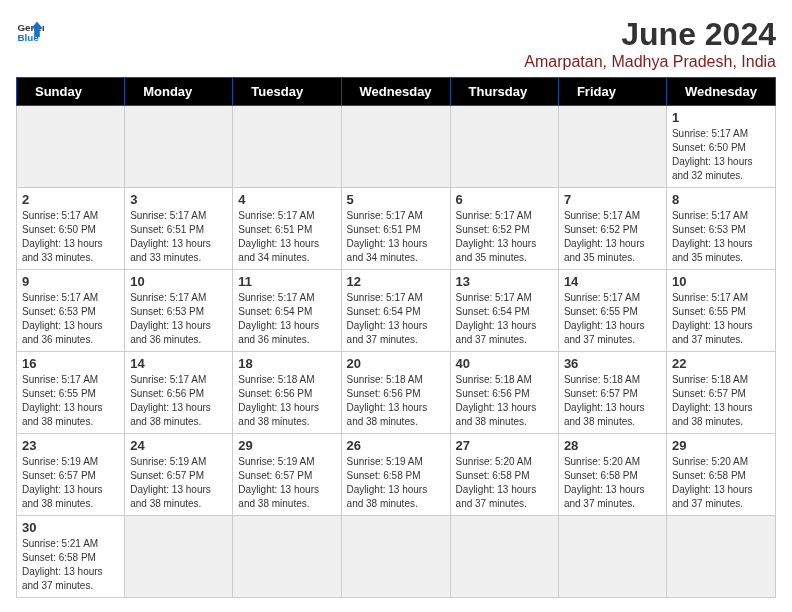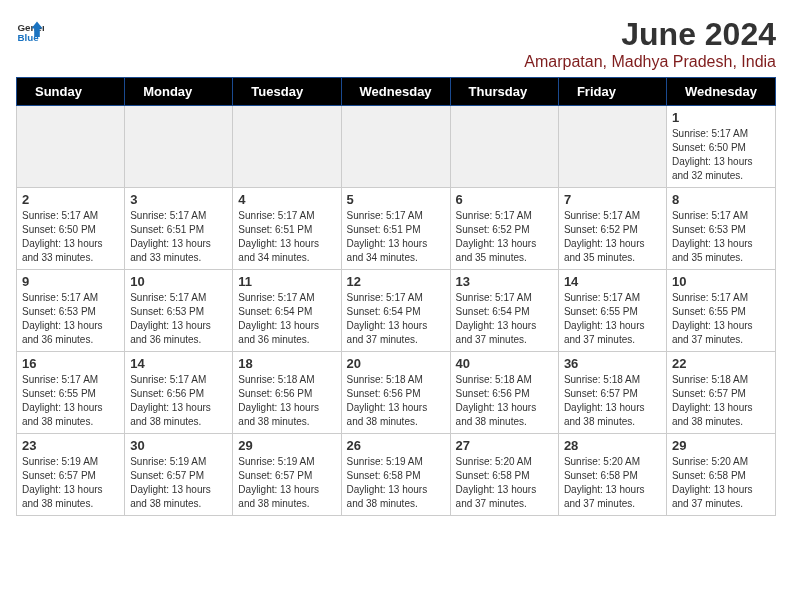--- a/index.html
+++ b/index.html
@@ -211,21 +211,21 @@
           <span class="day-number">22</span>
           <div class="day-info">Sunrise: 5:18 AM<br>Sunset: 6:57 PM<br>Daylight: 13 hours and 38 minutes.</div>
         </td>
       </tr>
       <tr>
         <td>
           <span class="day-number">23</span>
           <div class="day-info">Sunrise: 5:19 AM<br>Sunset: 6:57 PM<br>Daylight: 13 hours and 38 minutes.</div>
         </td>
         <td>
-          <span class="day-number">30</span>
+          <span class="day-number">24</span>
           <div class="day-info">Sunrise: 5:19 AM<br>Sunset: 6:57 PM<br>Daylight: 13 hours and 38 minutes.</div>
         </td>
         <td>
           <span class="day-number">29</span>
           <div class="day-info">Sunrise: 5:19 AM<br>Sunset: 6:57 PM<br>Daylight: 13 hours and 38 minutes.</div>
         </td>
         <td>
           <span class="day-number">26</span>
           <div class="day-info">Sunrise: 5:19 AM<br>Sunset: 6:58 PM<br>Daylight: 13 hours and 38 minutes.</div>
         </td>
@@ -234,15 +234,27 @@
           <div class="day-info">Sunrise: 5:20 AM<br>Sunset: 6:58 PM<br>Daylight: 13 hours and 37 minutes.</div>
         </td>
         <td>
           <span class="day-number">28</span>
           <div class="day-info">Sunrise: 5:20 AM<br>Sunset: 6:58 PM<br>Daylight: 13 hours and 37 minutes.</div>
         </td>
         <td>
           <span class="day-number">29</span>
           <div class="day-info">Sunrise: 5:20 AM<br>Sunset: 6:58 PM<br>Daylight: 13 hours and 37 minutes.</div>
         </td>
+      </tr>
+      <tr class="last-row">
+        <td>
+          <span class="day-number">30</span>
+          <div class="day-info">Sunrise: 5:21 AM<br>Sunset: 6:58 PM<br>Daylight: 13 hours and 37 minutes.</div>
+        </td>
+        <td class="empty"></td>
+        <td class="empty"></td>
+        <td class="empty"></td>
+        <td class="empty"></td>
+        <td class="empty"></td>
+        <td class="empty"></td>
       </tr>
     </tbody>
 </table>
 
 </body></html>

